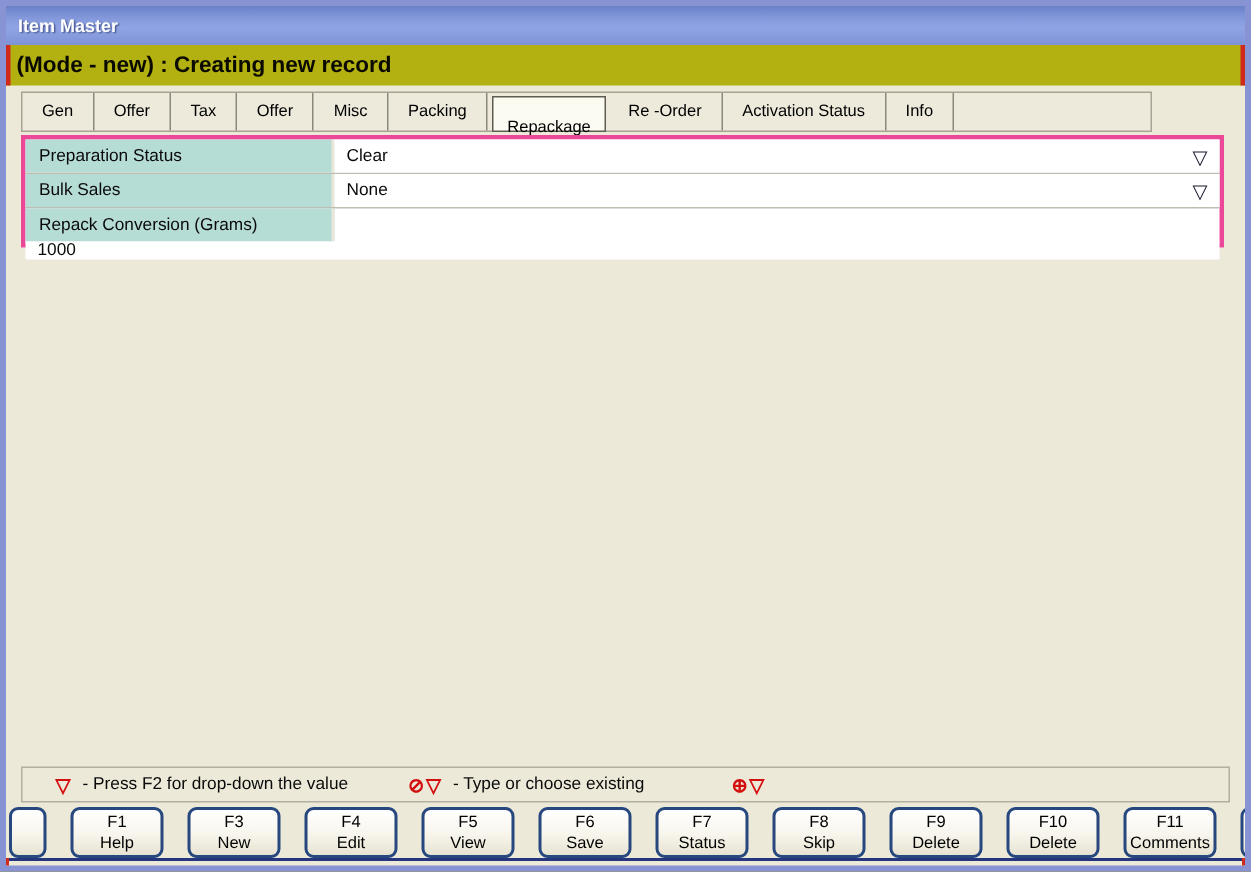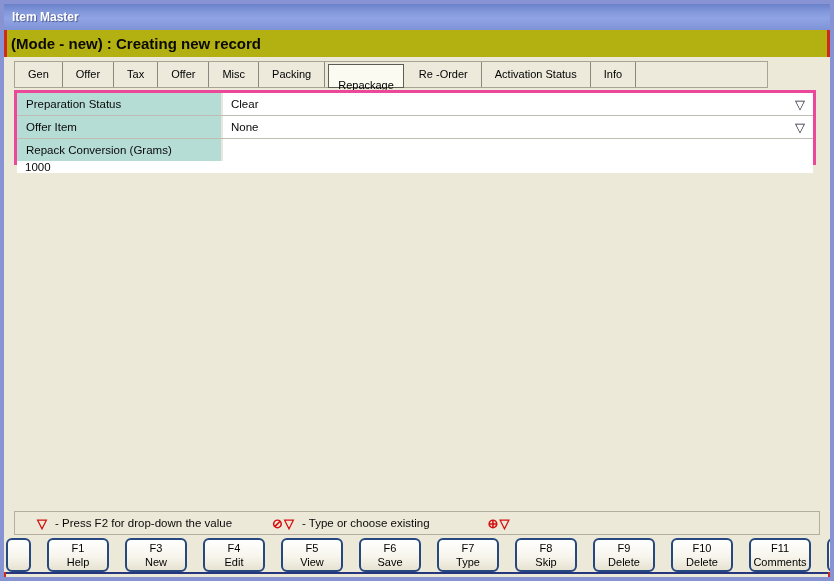--- a/index.html
+++ b/index.html
@@ -118,21 +118,21 @@
 
   <div class="fields">
     <div class="field-row">
       <div class="field-label">Preparation Status</div>
       <div class="field-value">
         <span>Clear</span>
         <span class="dd-glyph">▽</span>
       </div>
     </div>
     <div class="field-row">
-      <div class="field-label">Offer Item</div>
+      <div class="field-label">Bulk Sales</div>
       <div class="field-value">
         <span>None</span>
         <span class="dd-glyph">▽</span>
       </div>
     </div>
     <div class="field-row">
       <div class="field-label">Repack Conversion (Grams)</div>
       <div class="field-value">
         <span>1000</span>
         <span class="dd-glyph"></span>
@@ -171,21 +171,21 @@
     <button class="fbtn">
       <span>F5</span>
       <span>View</span>
     </button>
     <button class="fbtn">
       <span>F6</span>
       <span>Save</span>
     </button>
     <button class="fbtn">
       <span>F7</span>
-      <span>Type</span>
+      <span>Status</span>
     </button>
     <button class="fbtn">
       <span>F8</span>
       <span>Skip</span>
     </button>
     <button class="fbtn">
       <span>F9</span>
       <span>Delete</span>
     </button>
     <button class="fbtn">

